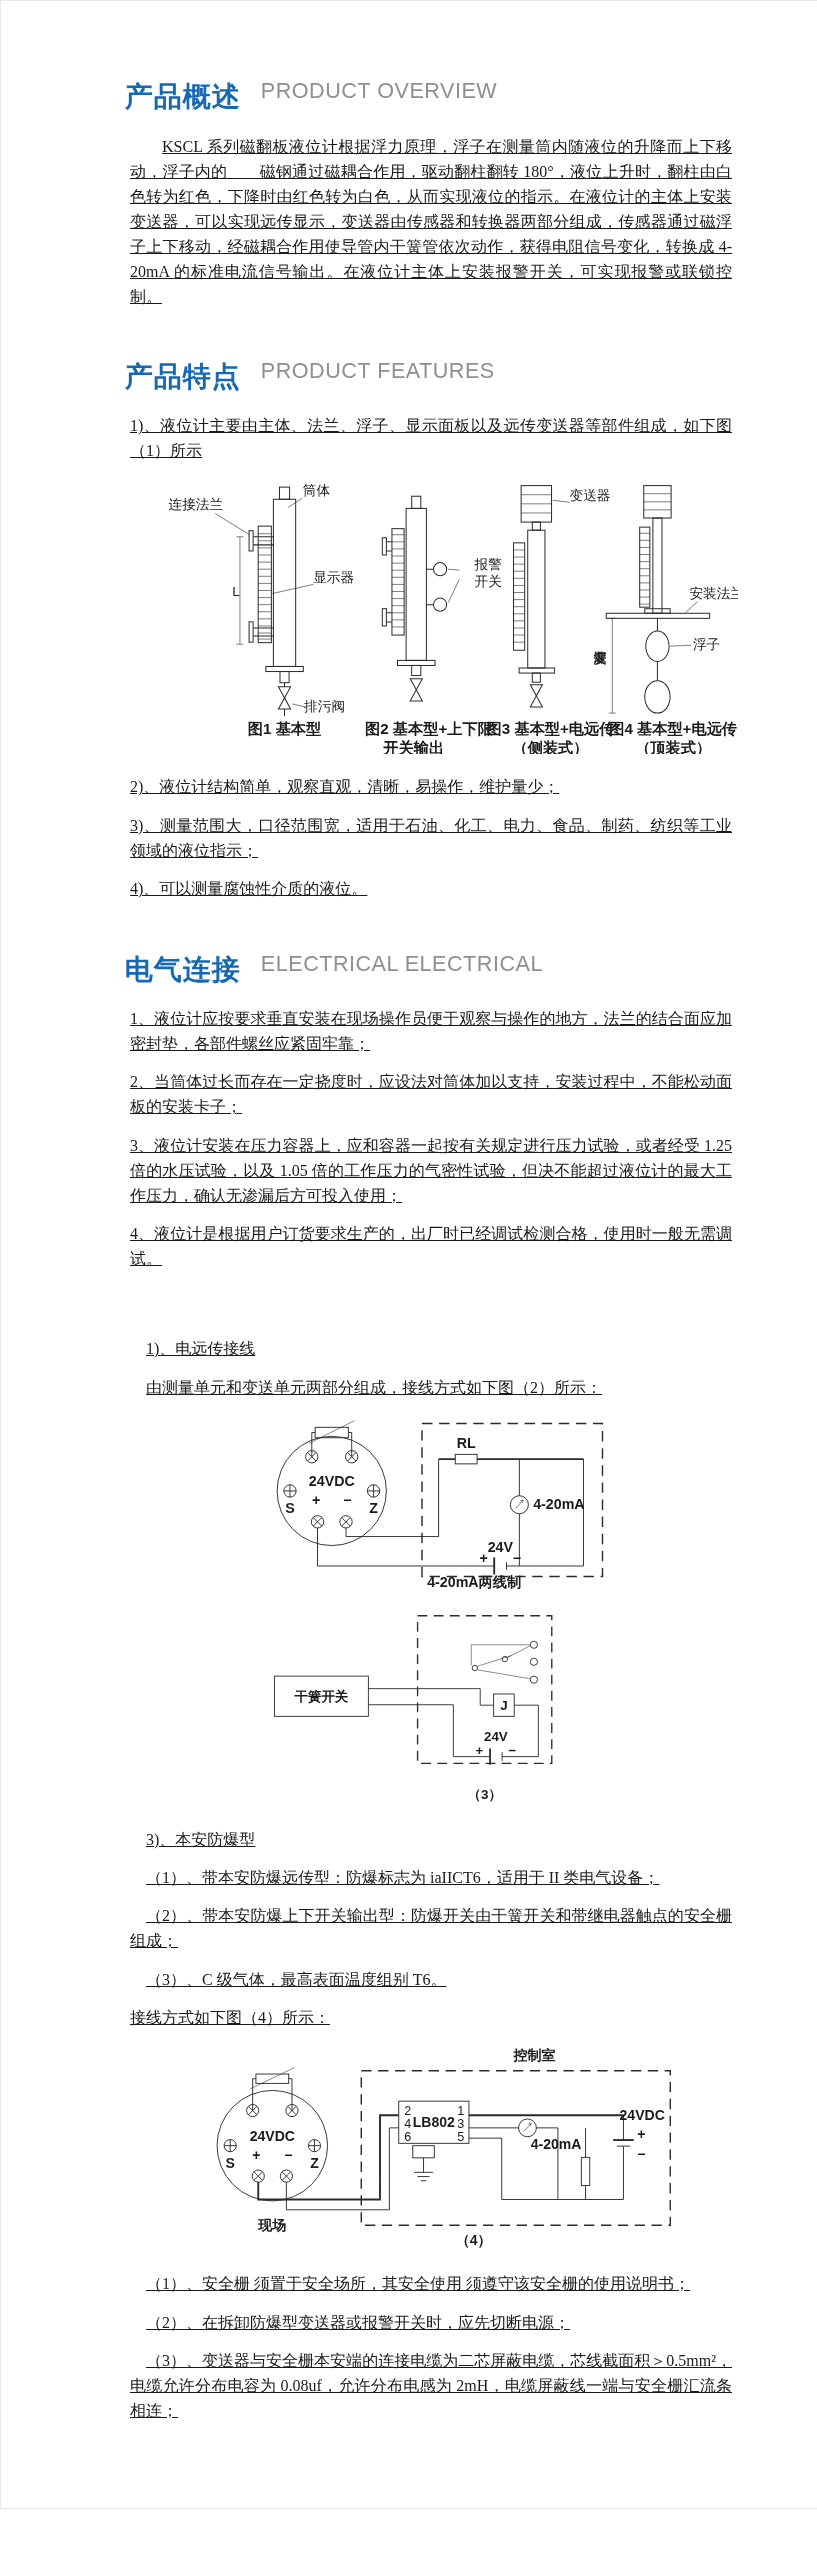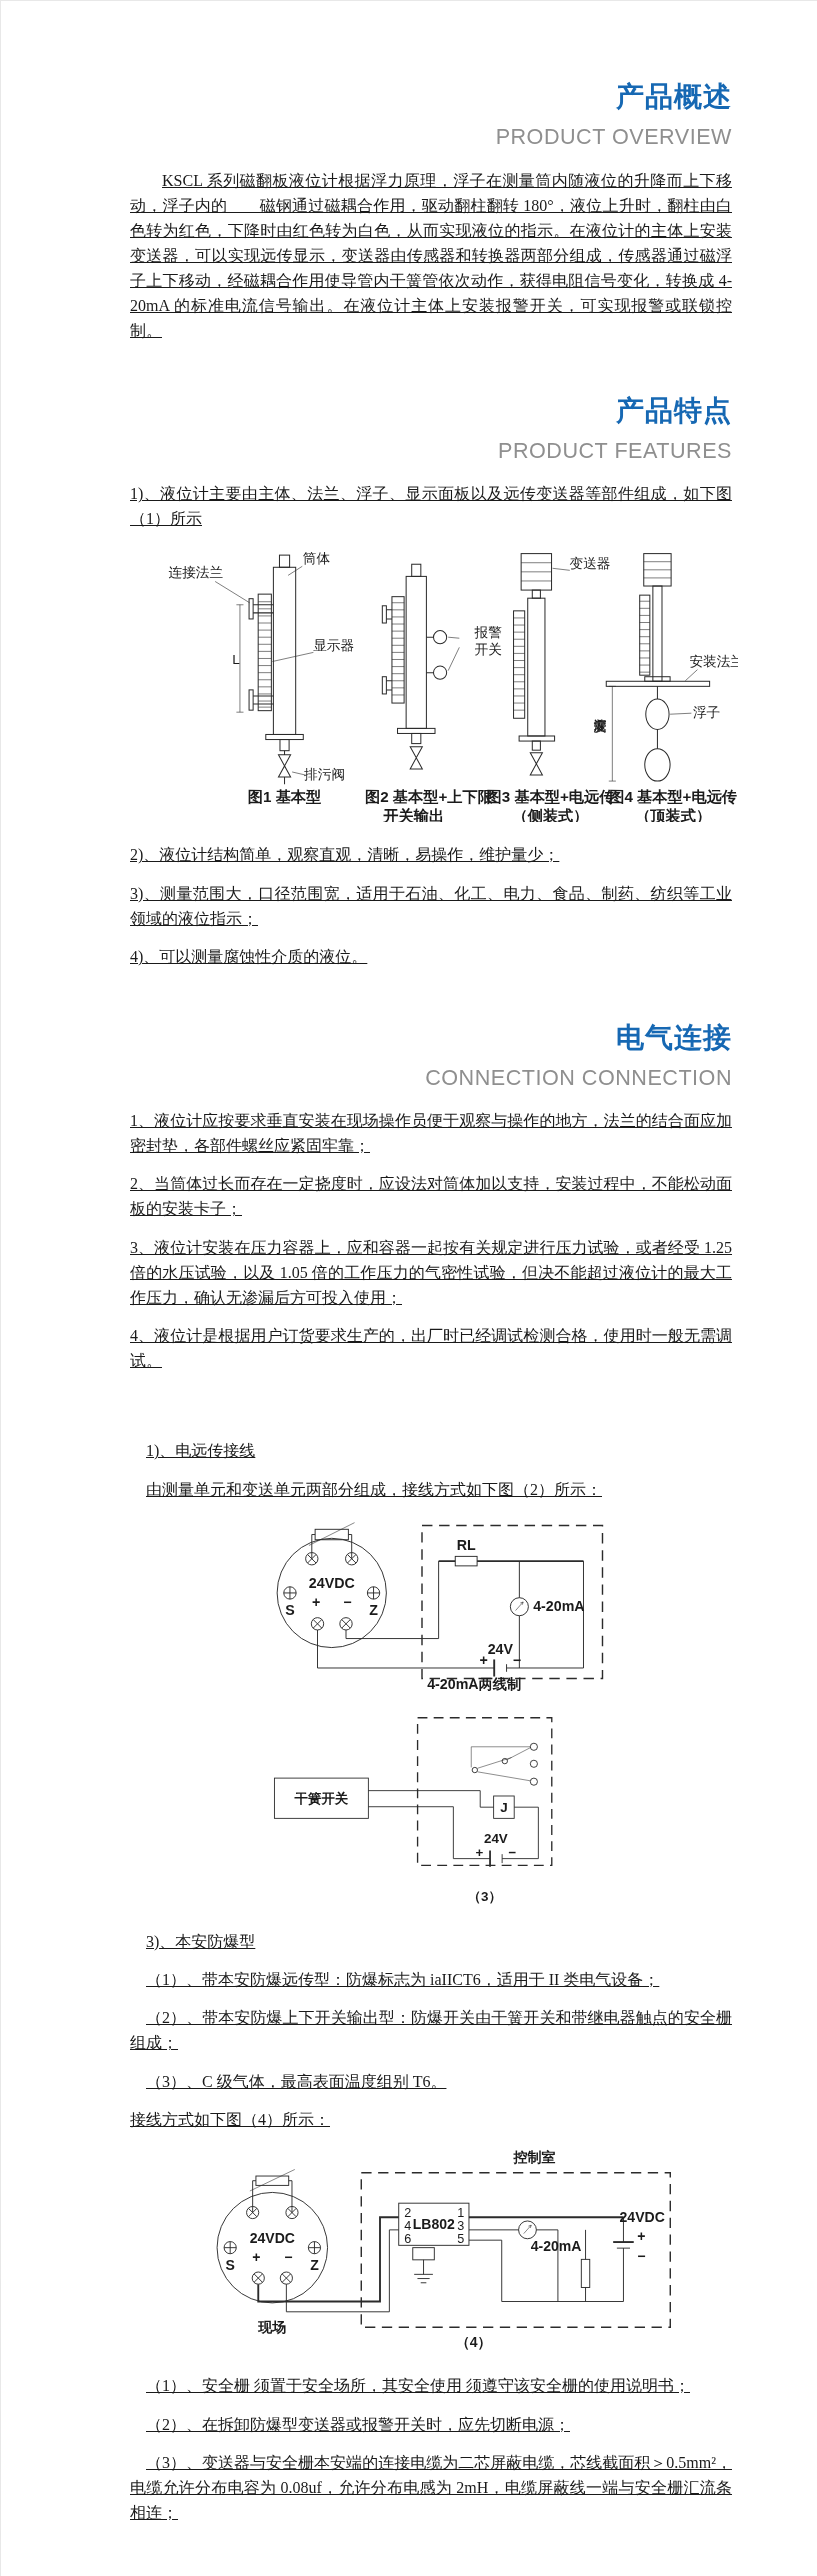--- a/index.html
+++ b/index.html
@@ -3,21 +3,21 @@
 <meta charset="utf-8">
 <style>
   html,body { margin:0; padding:0; background:#ffffff; }
   .page {
     width:818px; box-sizing:border-box; background:#ffffff;
     border:0.5px solid #e8e8e8;
     padding:77px 85px 72px 129px;
     font-family:"Liberation Serif", serif;
     color:#1a1a1a;
   }
-  .sec-head { display:flex; align-items:flex-end; gap:8px; margin:0 0 17.5px -5.2px;flex-direction:column; }
+  .sec-head { display:flex; align-items:flex-start; gap:20px; margin:0 0 17.5px -5.2px; }
   .sec-head .zh {
     font-family:"Liberation Sans", sans-serif; font-weight:bold;
     font-size:28px; color:#1668b3; letter-spacing:1px; white-space:nowrap;
   }
   .sec-head .en {
     font-family:"Liberation Sans", sans-serif; font-weight:400;
     font-size:21.6px; color:#8f8f8f; letter-spacing:0.5px; white-space:nowrap;
   }
   p.body {
     font-size:16px; line-height:25px; margin:0 0 13.4px 0;
@@ -152,21 +152,21 @@
     <p class="body">2)、液位计结构简单，观察直观，清晰，易操作，维护量少；</p>
     <p class="body">3)、测量范围大，口径范围宽，适用于石油、化工、电力、食品、制药、纺织等工业领域的液位指示；</p>
     <p class="body">4)、可以测量腐蚀性介质的液位。</p>
   </section>
 
   <div class="gap-lg"></div>
 
   <section>
     <div class="sec-head">
       <span class="zh">电气连接</span>
-      <span class="en">CONNECTION CONNECTION</span>
+      <span class="en">ELECTRICAL ELECTRICAL</span>
     </div>
     <p class="body">1、液位计应按要求垂直安装在现场操作员便于观察与操作的地方，法兰的结合面应加密封垫，各部件螺丝应紧固牢靠；</p>
     <p class="body">2、当筒体过长而存在一定挠度时，应设法对筒体加以支持，安装过程中，不能松动面板的安装卡子；</p>
     <p class="body">3、液位计安装在压力容器上，应和容器一起按有关规定进行压力试验，或者经受 1.25 倍的水压试验，以及 1.05 倍的工作压力的气密性试验，但决不能超过液位计的最大工作压力，确认无渗漏后方可投入使用；</p>
     <p class="body">4、液位计是根据用户订货要求生产的，出厂时已经调试检测合格，使用时一般无需调试。</p>
 
     <p class="body indent1 subtitle">1)、电远传接线</p>
     <p class="body indent1">由测量单元和变送单元两部分组成，接线方式如下图（2）所示：</p>
 
     <div class="fig-wrap">

